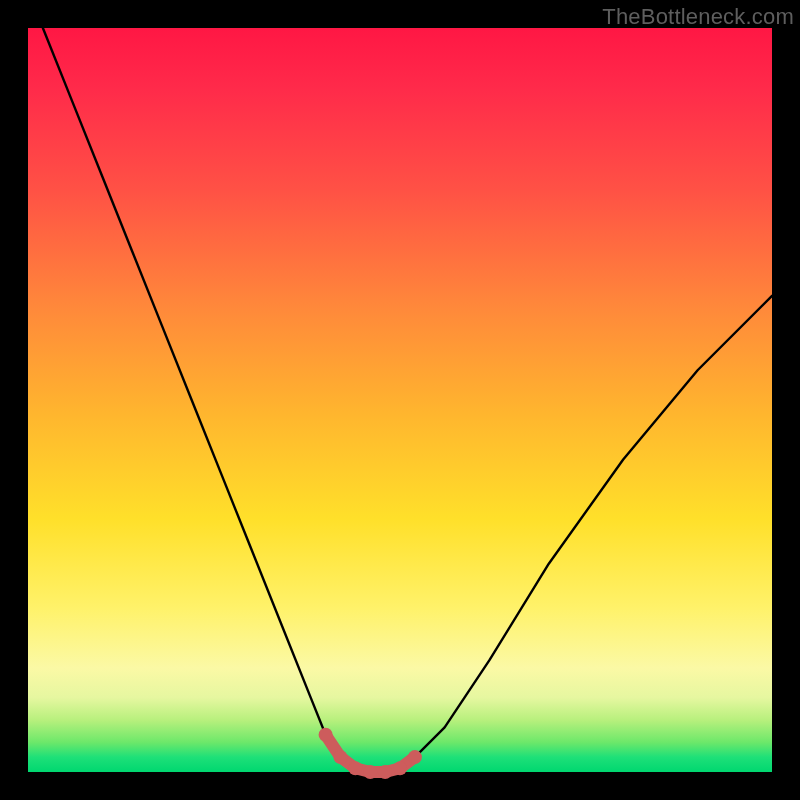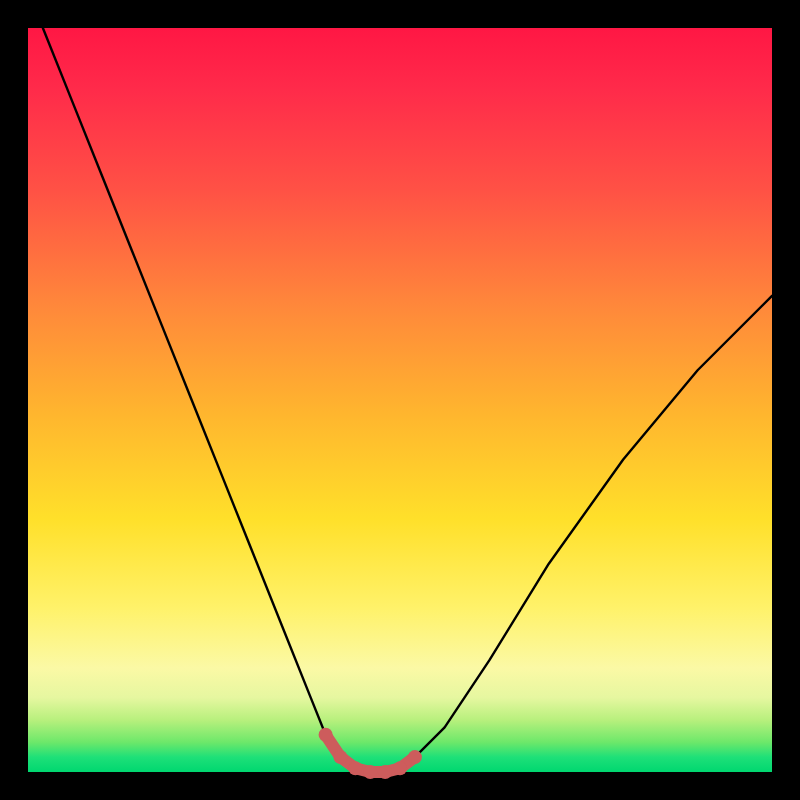--- a/index.html
+++ b/index.html
@@ -75,13 +75,14 @@
           <circle cx="327.36" cy="740.28" r="7" fill="#cd5c5c"></circle>
           <circle cx="342.24" cy="744.00" r="7" fill="#cd5c5c"></circle>
           <circle cx="357.12" cy="744.00" r="7" fill="#cd5c5c"></circle>
           <circle cx="372.00" cy="740.28" r="7" fill="#cd5c5c"></circle>
           <circle cx="386.88" cy="729.12" r="7" fill="#cd5c5c"></circle>
         </g>
     </svg>
 
   </div>
 
+  <div class="watermark">TheBottleneck.com</div>
 </div>
 
 </body></html>

